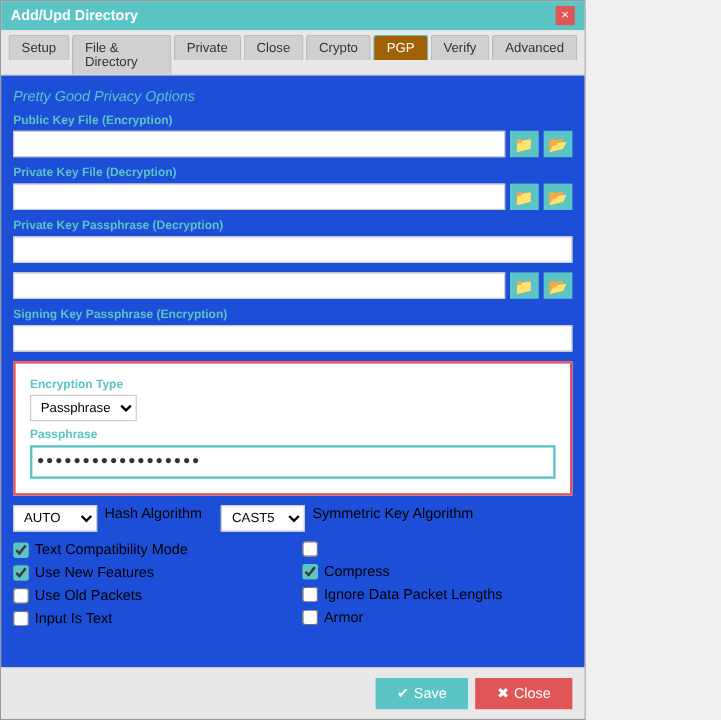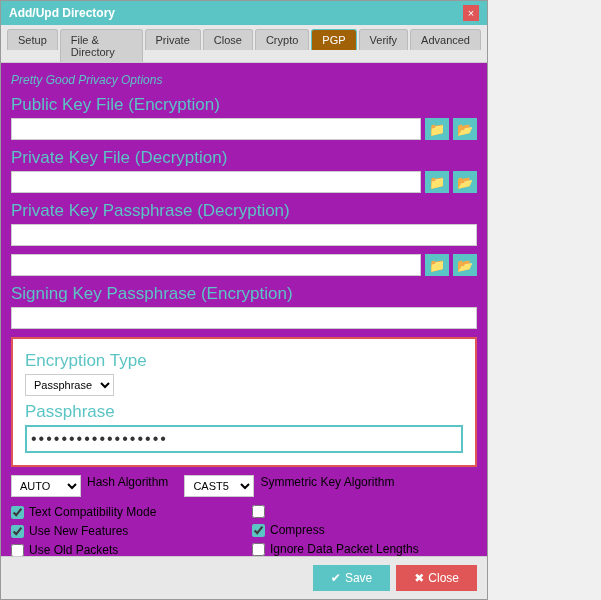--- a/index.html
+++ b/index.html
@@ -3,24 +3,24 @@
   <meta charset="utf-8">
   <style>
     * { box-sizing: border-box; margin: 0; padding: 0; font-family: Arial, sans-serif; font-size: 12px; }
     body { background: #f0f0f0; }
     .window { width: 488px; height: 600px; background: #f5f5f5; border: 1px solid #999; display: flex; flex-direction: column; }
     .title-bar { background: #5bc4c4; color: white; padding: 4px 8px; display: flex; justify-content: space-between; align-items: center; font-size: 13px; font-weight: bold; }
     .title-bar-close { background: #e05555; color: white; border: none; width: 16px; height: 16px; cursor: pointer; font-size: 11px; display: flex; align-items: center; justify-content: center; }
     .tab-bar { background: #e8e8e8; display: flex; align-items: flex-start; padding: 4px 6px 0; border-bottom: 1px solid #ccc; gap: 2px; }
     .tab { padding: 4px 10px; background: #d0d0d0; border: 1px solid #bbb; border-bottom: none; cursor: pointer; color: #333; border-radius: 3px 3px 0 0; font-size: 11px; }
     .tab.active { background: #a16207; color: white; border-color: #5bc4c4; }
-    .content { flex: 1; padding: 10px; overflow-y: auto; background: #a21caf; }
+    .content { flex: 1; padding: 10px; overflow-y: auto; background: #1d4ed8; }
     .section-title { color: #5bc4c4; font-size: 12px; margin-bottom: 8px; font-style: italic; }
     .field-group { margin-bottom: 8px; }
-    .field-label { color: #5bc4c4; margin-bottom: 3px; font-size: 17px; }
+    .field-label { color: #5bc4c4; margin-bottom: 3px; font-size: 10px; font-weight: bold; }
     .field-row { display: flex; align-items: center; gap: 4px; }
     .text-input { flex: 1; height: 22px; border: 1px solid #ccc; background: white; padding: 2px 4px; font-size: 11px; }
     .file-btn { width: 24px; height: 22px; background: #5bc4c4; border: none; cursor: pointer; display: flex; align-items: center; justify-content: center; }
     .encryption-box { border: 2px solid #e05555; padding: 12px; margin-bottom: 8px; background: #fff; }
     .select-field { height: 22px; border: 1px solid #ccc; background: white; padding: 0 4px; font-size: 11px; }
     .passphrase-input { flex: 1; height: 28px; border: 2px solid #5bc4c4; background: white; padding: 2px 4px; font-size: 16px; letter-spacing: 2px; color: #333; }
     .row-fields { display: flex; gap: 6px; margin-bottom: 8px; }
     .checkboxes-area { display: flex; gap: 16px; }
     .checkbox-col { flex: 1; display: flex; flex-direction: column; gap: 5px; }
     .checkbox-row { display: flex; align-items: center; gap: 5px; }

